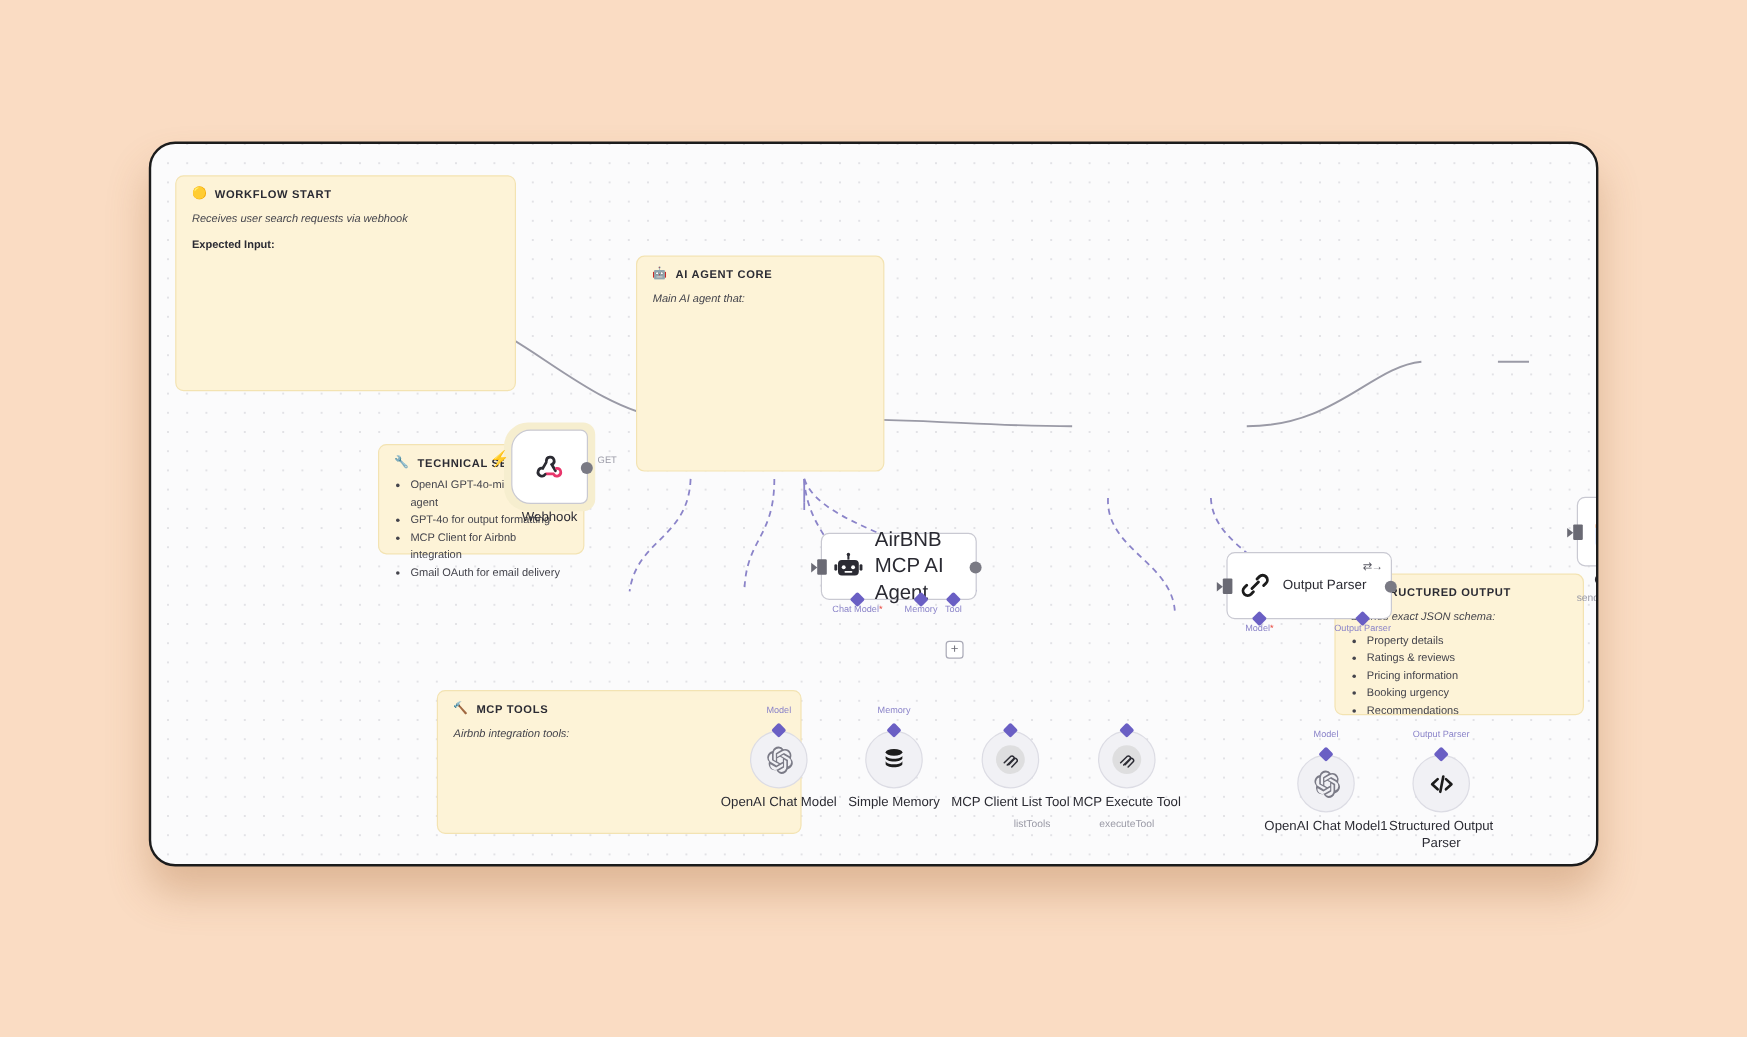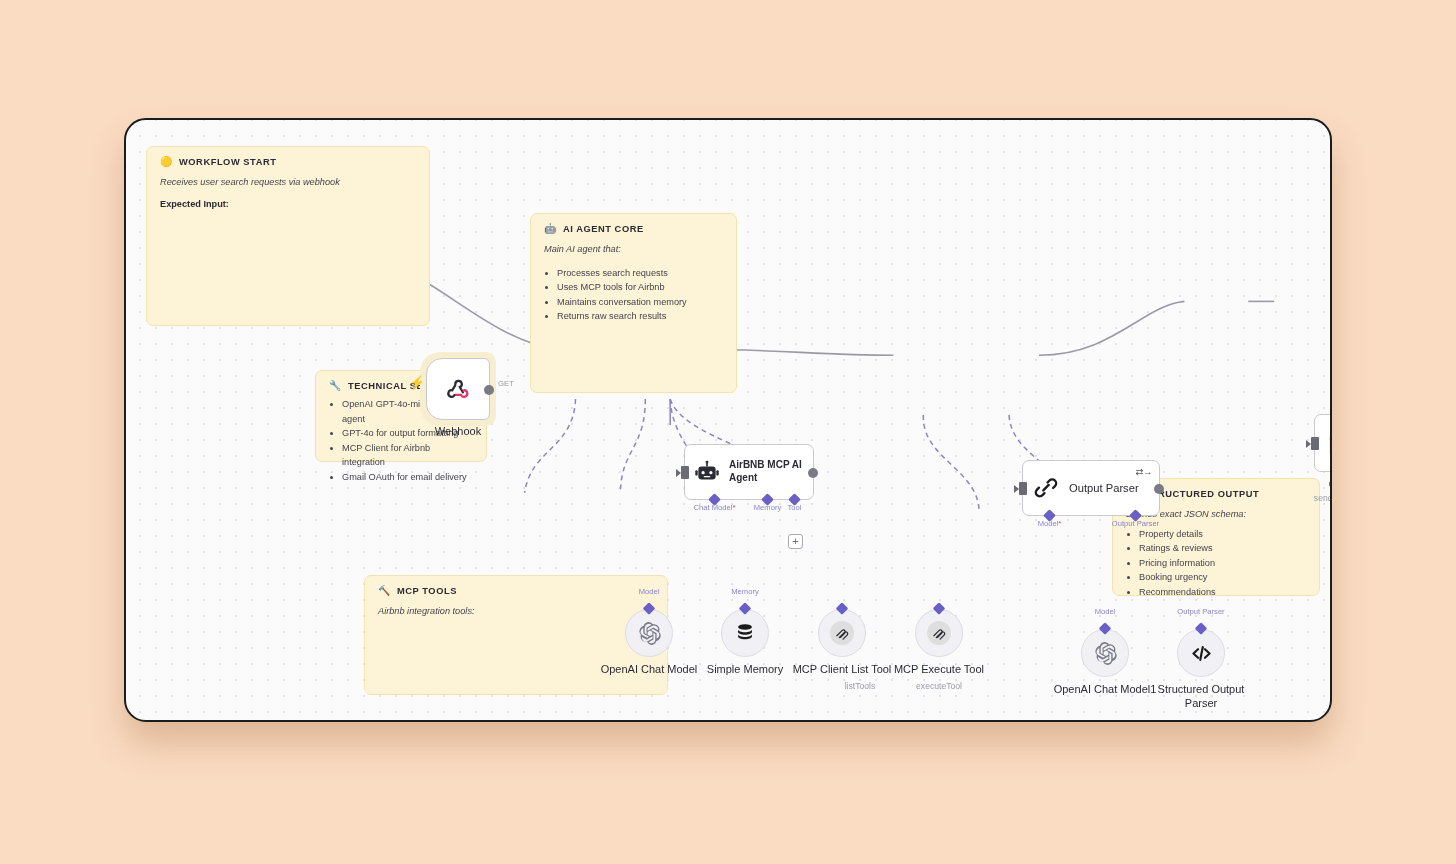--- a/index.html
+++ b/index.html
@@ -83,21 +83,21 @@
   }
   #webhook-bolt {
     position: absolute; left: 283px; top: 256px;
     font-size: 13px; color: #ff6d5a; line-height: 1;
   }
 
   #node-agent {
     left: 558px; top: 324px; width: 130px; height: 56px;
     padding: 0 9px; gap: 9px;
   }
-  #agent-text { font-size: 10px; color: #2b2b33; line-height: 1.28; font-weight: bold; }
+  #agent-text { font-size: 17px; color: #2b2b33; line-height: 1.28; }
 
   #node-parser {
     left: 896px; top: 340px; width: 138px; height: 56px;
     padding: 0 10px; gap: 10px;
   }
   #parser-badge {
     position: absolute; right: 7px; top: 5px;
     font-size: 9.5px; color: #5a5a64; letter-spacing: -.5px;
   }
 
@@ -204,26 +204,20 @@
     <div class="sticky-lead">Receives user search requests via webhook</div>
     <div class="sticky-sub">Expected Input:</div>
   </div>
 
   <div class="sticky" id="sticky-ai-agent-core" style="left:404px; top:93px; width:207px; height:180px;">
     <div class="sticky-title">
       <span class="sticky-emoji">🤖</span>
       <span>AI AGENT CORE</span>
     </div>
     <div class="sticky-lead">Main AI agent that:</div>
-    <ul>
-      <li>Processes search requests</li>
-      <li>Uses MCP tools for Airbnb</li>
-      <li>Maintains conversation memory</li>
-      <li>Returns raw search results</li>
-    </ul>
   </div>
 
   <div class="sticky" id="sticky-technical-setup" style="left:189px; top:250px; width:172px; height:92px;">
     <div class="sticky-title">
       <span class="sticky-emoji">🔧</span>
       <span>TECHNICAL SETUP:</span>
     </div>
     <ul style="margin-top:-3px;">
       <li>OpenAI GPT-4o-mini for main agent</li>
       <li>GPT-4o for output formatting</li>

